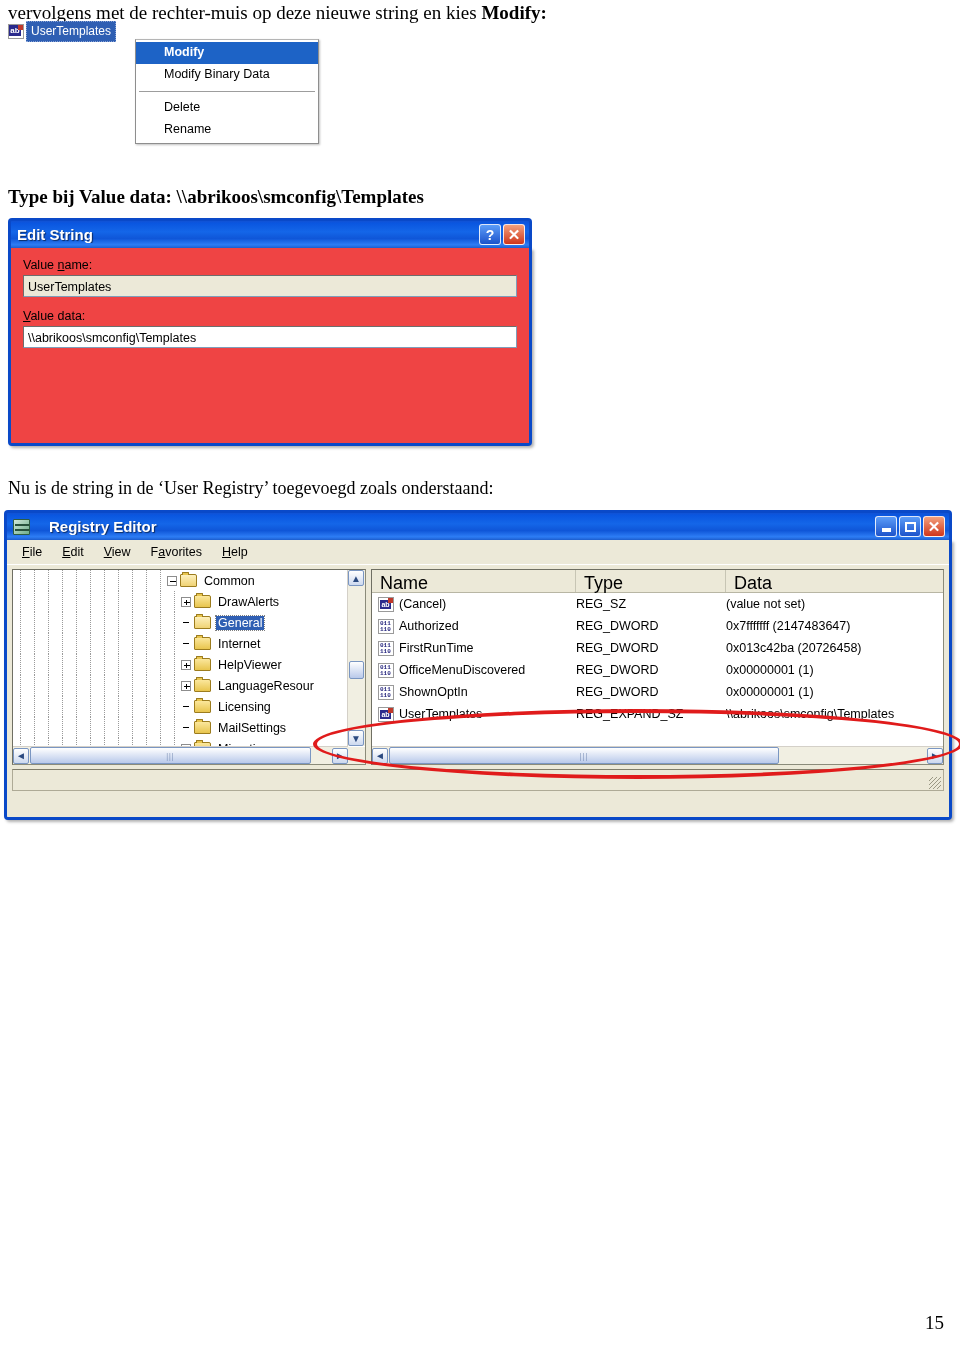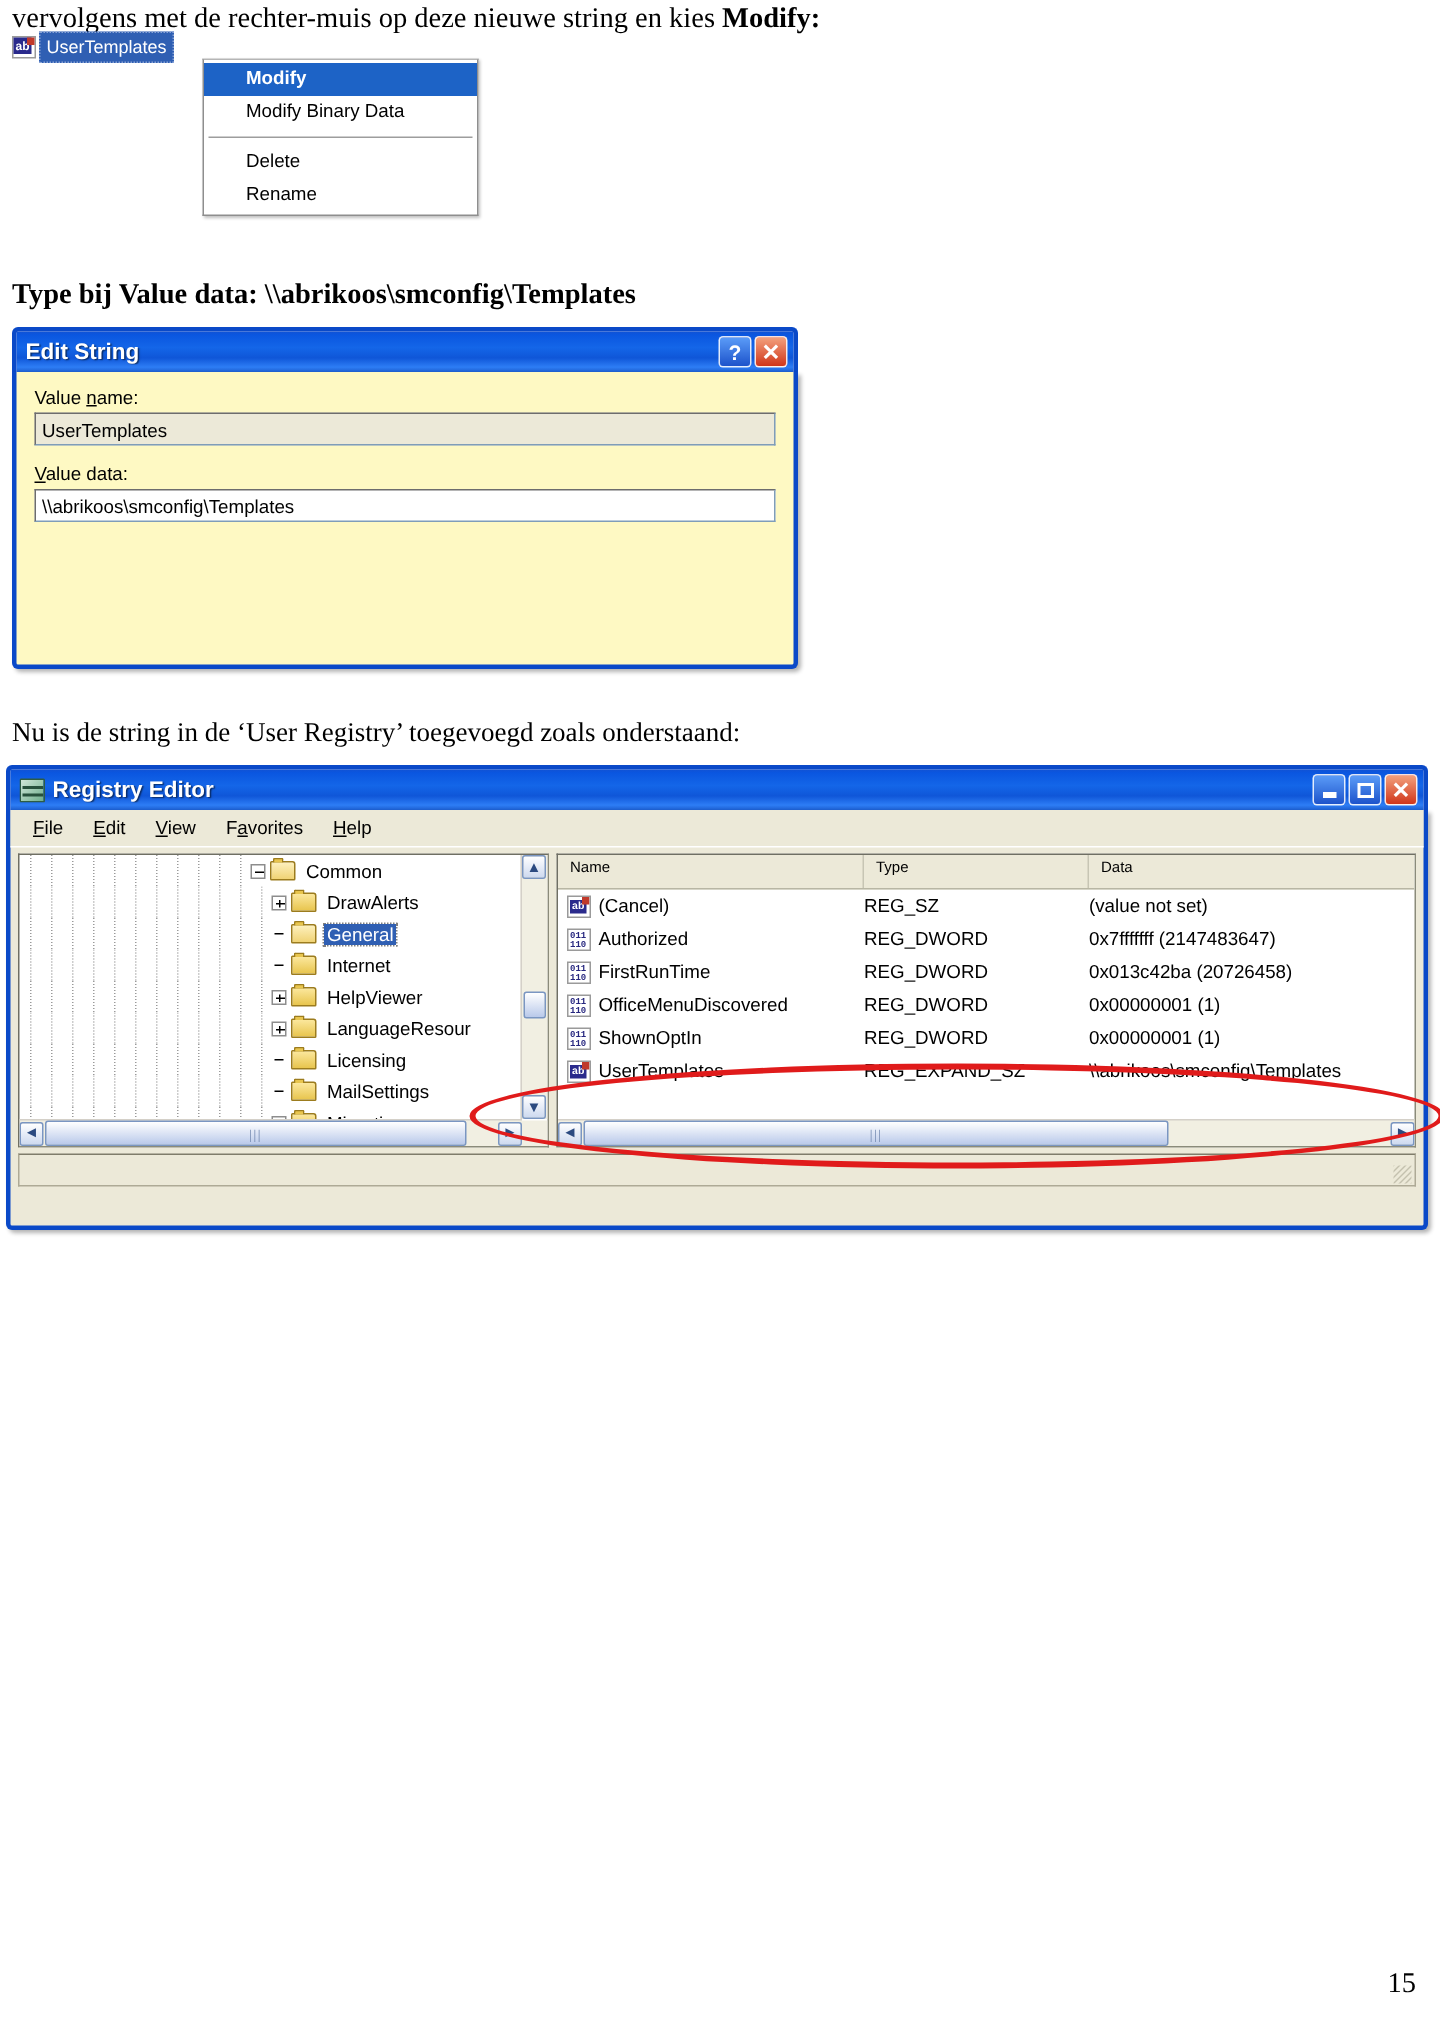--- a/index.html
+++ b/index.html
@@ -65,37 +65,37 @@
 
   
   #line-typebij{position:absolute;left:8px;top:186px;width:944px;font-weight:bold;}
 
   
   #shot-editstring{
     position:absolute;left:8px;top:218px;width:524px;height:264px;
   }
   .xp-window{
     border:3px solid #0a49c8;border-top:none;border-radius:0 0 4px 4px;
-    background:#fef9c3;box-sizing:border-box;height:100%;
+    background:#ef4444;box-sizing:border-box;height:100%;
     box-shadow:2px 2px 3px rgba(0,0,0,.3);
   }
   .xp-titlebar{
     height:30px;
     background:linear-gradient(to bottom,#1152d4 0%,#0a56e0 8%,#1466e8 40%,#0f56d8 65%,#2d7df5 88%,#1d5fd0 100%);
     display:flex;align-items:center;padding:0 4px 0 6px;
     border-radius:4px 4px 0 0;
     border:3px solid #0a49c8;border-bottom:none;box-sizing:border-box;
   }
   .xp-titlebar .title{
     color:#ffffff;font-family:"Liberation Sans", sans-serif;
     font-size:15px;font-weight:bold;
     text-shadow:1px 1px 1px rgba(0,0,0,.55);
     flex:1;white-space:nowrap;overflow:hidden;
   }
-  .xp-titlebar .title.with-icon{display:flex;align-items:center;gap:5px;}
+  .xp-titlebar .title.with-icon{display:flex;align-items:center;gap:19px;}
   .btn-help,.btn-close,.btn-min,.btn-max{
     width:22px;height:21px;border-radius:3px;margin-left:2px;
     display:flex;align-items:center;justify-content:center;
     font-family:"Liberation Sans", sans-serif;font-weight:bold;
     color:#ffffff;font-size:14px;
     border:1px solid rgba(255,255,255,.85);box-sizing:border-box;
     cursor:pointer;
   }
   .btn-help{background:linear-gradient(to bottom,#5b9cf8,#1d53cb);}
   .btn-min,.btn-max{background:linear-gradient(to bottom,#5b9cf8,#1d53cb);}
@@ -235,21 +235,21 @@
     border:1px solid #7a96c2;border-radius:2px;cursor:pointer;
   }
   .sb-track-h{flex:1;}
 
   
   .lv-header{
     display:flex;height:22px;background:#ece9d8;
     border-bottom:1px solid #b8b6a4;
   }
   .lv-th{
-    font-family:"Liberation Sans", sans-serif;font-size:10px;color:#000;
+    font-family:"Liberation Sans", sans-serif;font-size:18px;color:#000;
     padding:3px 0 0 8px;box-sizing:border-box;
     border-right:1px solid #c7c5b4;cursor:pointer;
   }
   .lv-th.c1{width:204px;}
   .lv-th.c2{width:150px;}
   .lv-th.c3{flex:1;border-right:none;}
   .lv-row{
     display:flex;height:22px;align-items:center;
     font-family:"Liberation Sans", sans-serif;font-size:12.5px;color:#000;
     white-space:nowrap;

